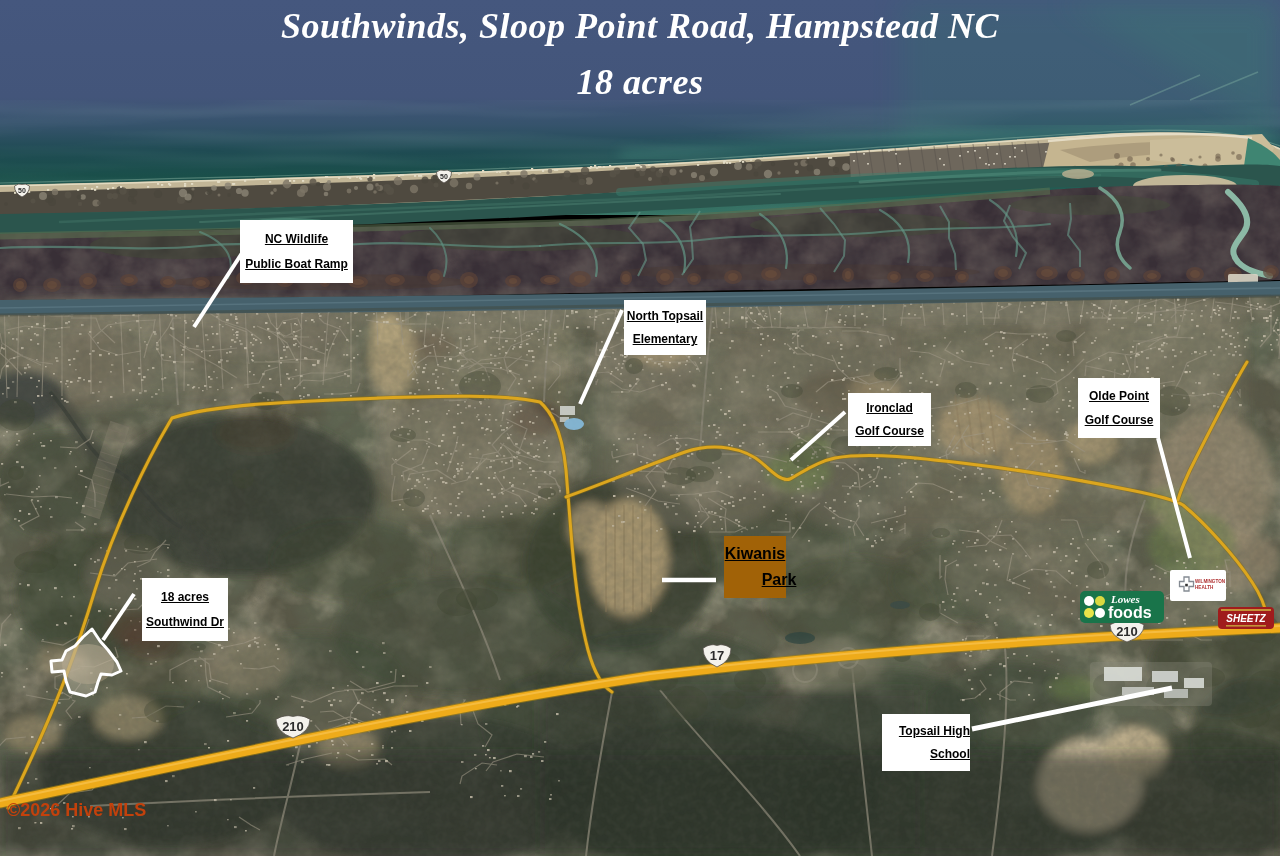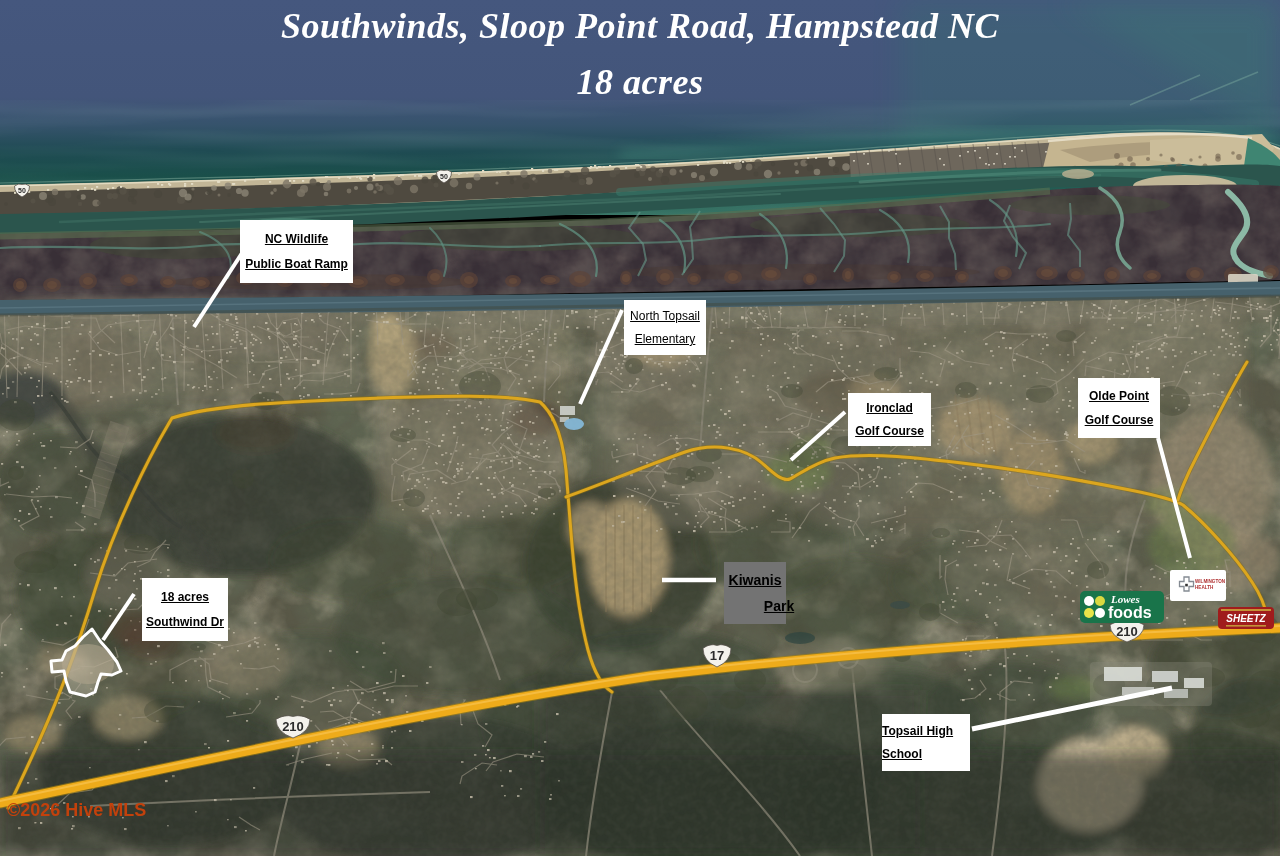--- a/index.html
+++ b/index.html
@@ -3332,46 +3332,46 @@
 
 <div style="position:absolute;left:0;top:5px;width:1280px;text-align:center;font-family:'Liberation Serif',serif;font-style:italic;font-weight:bold;font-size:36px;color:#ffffff;letter-spacing:0.5px;">Southwinds, Sloop Point Road, Hampstead NC</div>
 
 <div style="position:absolute;left:0;top:61px;width:1280px;text-align:center;font-family:'Liberation Serif',serif;font-style:italic;font-weight:bold;font-size:36px;color:#ffffff;letter-spacing:0.5px;">18 acres</div>
 
 <div style="position:absolute;background:#ffffff;color:#000;font-family:'Liberation Sans',sans-serif;font-weight:bold;text-align:right;display:flex;flex-direction:column;justify-content:space-evenly;align-items:center;white-space:nowrap;left:240px;top:220px;width:113px;height:63px;font-size:12px;">
       <span style="text-decoration:underline;">NC Wildlife</span>
       <span style="text-decoration:underline;">Public Boat Ramp</span>
     </div>
 
-<div style="position:absolute;background:#ffffff;color:#000;font-family:'Liberation Sans',sans-serif;font-weight:normal;text-align:center;display:flex;flex-direction:column;justify-content:space-evenly;align-items:center;white-space:nowrap;left:624px;top:300px;width:82px;height:55px;font-size:12px;">
+<div style="position:absolute;background:#ffffff;color:#000;font-family:'Liberation Sans',sans-serif;font-weight:bold;text-align:center;display:flex;flex-direction:column;justify-content:space-evenly;align-items:center;white-space:nowrap;left:624px;top:300px;width:82px;height:55px;font-size:12px;">
       <span style="text-decoration:underline;">North Topsail</span>
       <span style="text-decoration:underline;">Elementary</span>
     </div>
 
 <div style="position:absolute;background:#ffffff;color:#000;font-family:'Liberation Sans',sans-serif;font-weight:bold;text-align:center;display:flex;flex-direction:column;justify-content:space-evenly;align-items:center;white-space:nowrap;left:848px;top:393px;width:83px;height:53px;font-size:12px;">
       <span style="text-decoration:underline;">Ironclad</span>
       <span style="text-decoration:underline;">Golf Course</span>
     </div>
 
 <div style="position:absolute;background:#ffffff;color:#000;font-family:'Liberation Sans',sans-serif;font-weight:bold;text-align:center;display:flex;flex-direction:column;justify-content:space-evenly;align-items:center;white-space:nowrap;left:1078px;top:378px;width:82px;height:60px;font-size:12px;">
       <span style="text-decoration:underline;">Olde Point</span>
       <span style="text-decoration:underline;">Golf Course</span>
     </div>
 
 <div style="position:absolute;background:#ffffff;color:#000;font-family:'Liberation Sans',sans-serif;font-weight:bold;text-align:center;display:flex;flex-direction:column;justify-content:space-evenly;align-items:center;white-space:nowrap;left:142px;top:578px;width:86px;height:63px;font-size:12px;">
       <span style="text-decoration:underline;">18 acres</span>
       <span style="text-decoration:underline;">Southwind Dr</span>
     </div>
 
-<div style="position:absolute;background:#737373;color:#000;font-family:'Liberation Sans',sans-serif;font-weight:bold;text-align:center;display:flex;flex-direction:column;justify-content:space-evenly;align-items:center;white-space:nowrap;left:724px;top:562px;width:62px;height:62px;font-size:14px;">
+<div style="position:absolute;background:#a16207;color:#000;font-family:'Liberation Sans',sans-serif;font-weight:bold;text-align:center;display:flex;flex-direction:column;justify-content:space-evenly;align-items:center;white-space:nowrap;left:724px;top:536px;width:62px;height:62px;font-size:16px;">
       <span style="text-decoration:underline;">Kiwanis</span>
       <span style="text-decoration:underline;padding-left:48px;">Park</span>
     </div>
 
-<div style="position:absolute;background:#ffffff;color:#000;font-family:'Liberation Sans',sans-serif;font-weight:bold;text-align:center;display:flex;flex-direction:column;justify-content:space-evenly;align-items:flex-start;white-space:nowrap;left:882px;top:714px;width:88px;height:57px;font-size:12px;">
+<div style="position:absolute;background:#ffffff;color:#000;font-family:'Liberation Sans',sans-serif;font-weight:bold;text-align:center;display:flex;flex-direction:column;justify-content:space-evenly;align-items:flex-end;white-space:nowrap;left:882px;top:714px;width:88px;height:57px;font-size:12px;">
       <span style="text-decoration:underline;">Topsail High</span>
       <span style="text-decoration:underline;">School</span>
     </div>
 
 <div style="position:absolute;left:1080px;top:591px;width:84px;height:32px;background:#19744a;border-radius:5px;">
 <svg width="84" height="32" viewBox="0 0 84 32">
 <circle cx="9" cy="10" r="5" fill="#ffffff"></circle>
         <circle cx="20" cy="10" r="5" fill="#d8d840"></circle>
 <circle cx="9" cy="22" r="5" fill="#e8e44a"></circle>
         <circle cx="20" cy="22" r="5" fill="#ffffff"></circle>

